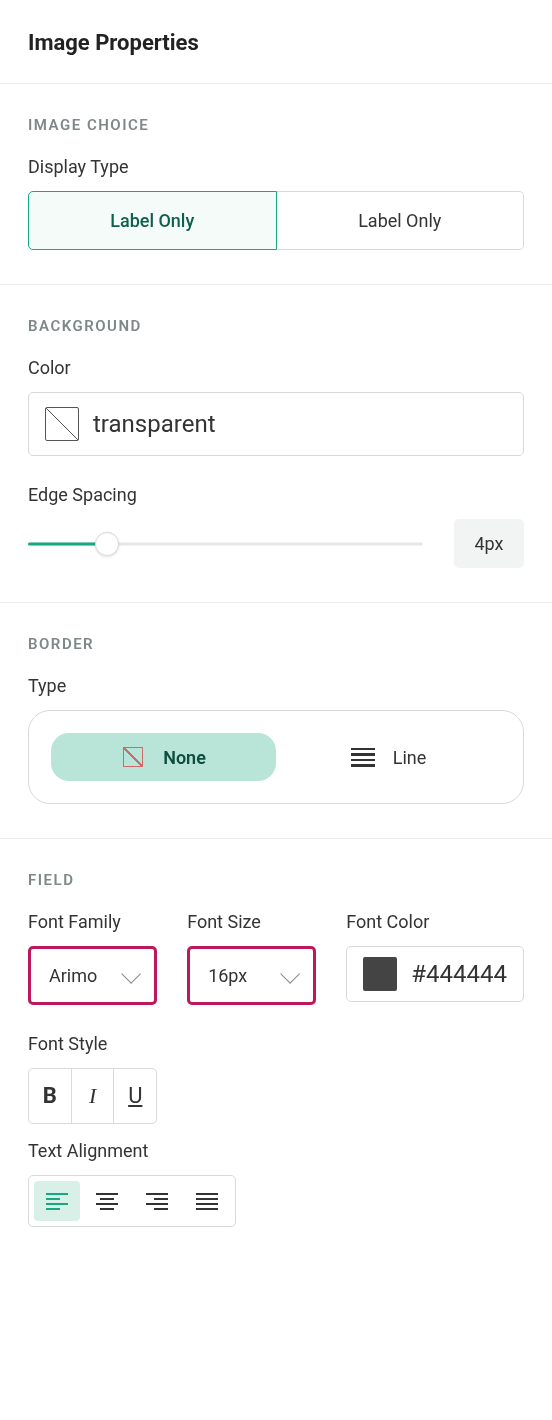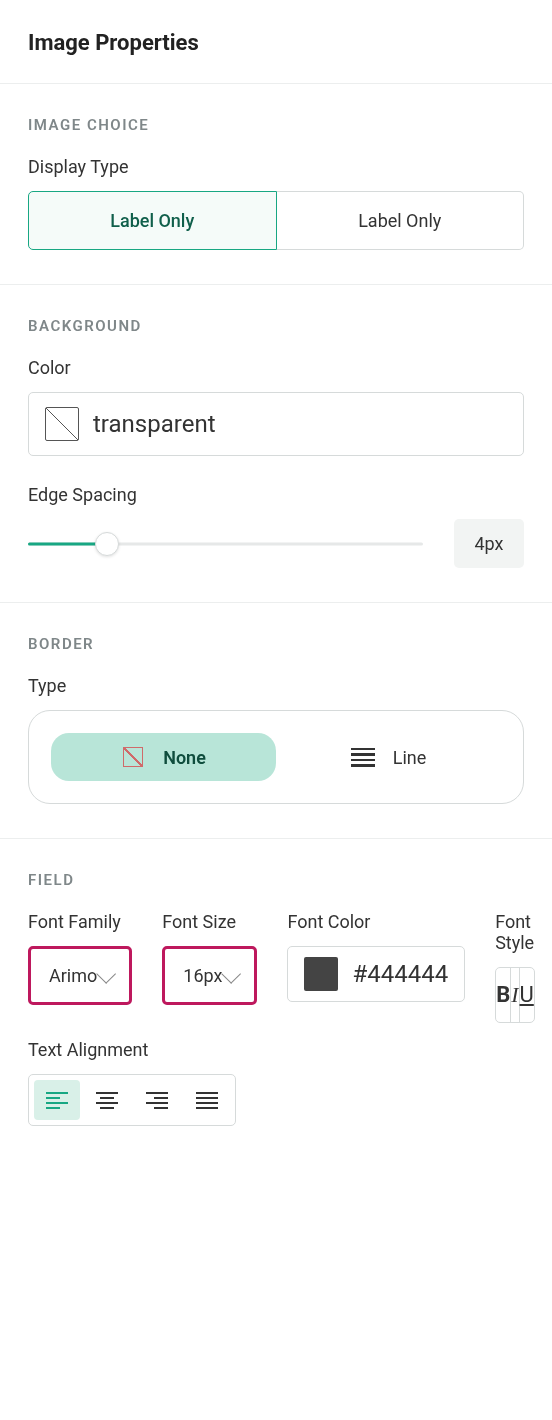--- a/index.html
+++ b/index.html
@@ -188,21 +188,21 @@
        #d06a6a calc(50% + 0.8px), transparent calc(50% + 0.8px));
   }
 
   
   .line-icon { display:flex; flex-direction:column; gap:3px; }
   .line-icon span { width:24px; height:2.5px; background:#333; }
 
   
   .grid-2 {
     display: grid;
-    grid-template-columns: 1fr 1fr 1fr 1fr;
+    grid-template-columns: 1fr 1fr 1fr;
     column-gap: 30px;
     row-gap: 28px;
   }
 
   
   .select {
     border: 3px solid #be185d;
     border-radius: 5px;
     padding: 16px 18px;
     display: flex;

